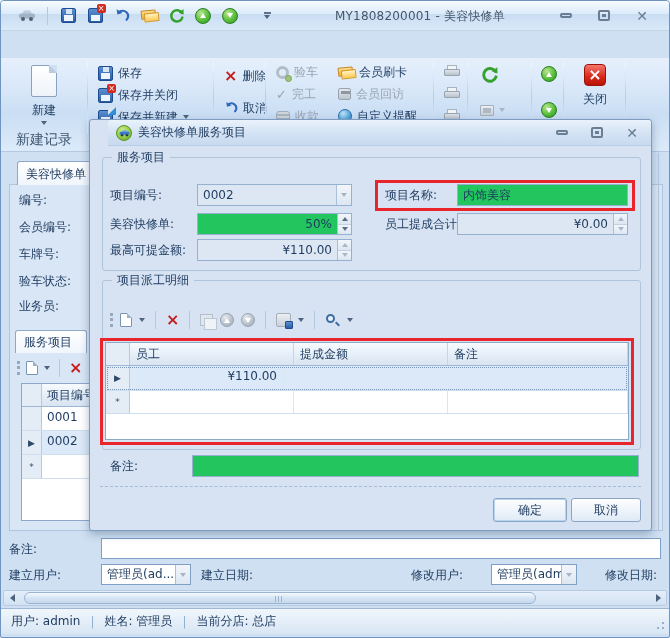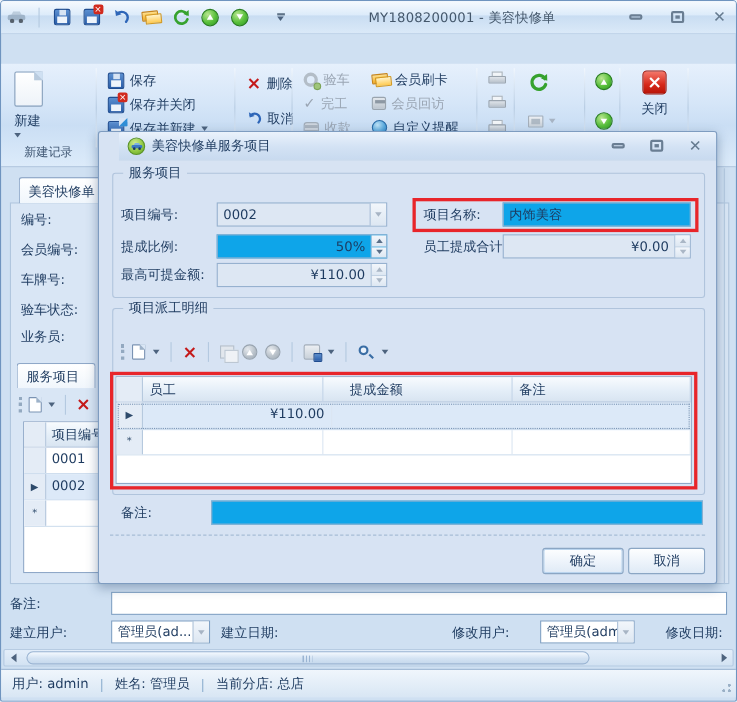--- a/index.html
+++ b/index.html
@@ -5,21 +5,21 @@
   html,body{margin:0;padding:0;background:#eef3f9;}
   *,*::before,*::after{box-sizing:border-box;}
   .window{position:relative;width:670px;height:638px;overflow:hidden;
     font-family:"DejaVu Sans","Liberation Sans",sans-serif;font-size:12px;color:#1d3a5f;
     background:#cfe0f2;border:1px solid #6f94bf;border-radius:4px 4px 2px 2px;}
   .abs{position:absolute;}
 
   
   .titlebar{left:0;top:0;right:0;height:30px;
     background:linear-gradient(#f6fafe,#dcebfa 44%,#c9ddf2 46%,#dae9f8);
-    border-bottom:1px solid #c2d5ea;display:flex;align-items:center;padding:0 4px;}
+    border-bottom:1px solid #c2d5ea;display:flex;align-items:center;padding:0 16px;}
   .qat{display:flex;align-items:center;gap:7px;}
   .vsep{width:1px;height:18px;background:#b4c9e0;margin:0 3px;}
   .qbtn{width:20px;height:20px;display:flex;align-items:center;justify-content:center;}
   .win-title{position:absolute;left:334px;top:7px;color:#44576b;letter-spacing:.2px;}
   .wbtns{margin-left:auto;display:flex;gap:16px;align-items:center;}
   .wglyph{color:#5f7388;display:flex;align-items:center;justify-content:center;width:22px;height:16px;}
   .g-min{width:12px;height:5px;border:2px solid #6a7e93;border-radius:2px;}
   .g-res{width:12px;height:11px;border:2px solid #6a7e93;border-radius:2px;position:relative;}
   .g-res::after{content:"";position:absolute;left:2px;top:2px;width:4px;height:3px;background:#6a7e93;}
   .g-x{font-size:14px;font-weight:bold;color:#667b90;}
@@ -34,24 +34,24 @@
   .tab{position:absolute;top:2px;height:25px;padding:4px 15px;}
   .tab.active{background:linear-gradient(#feffff,#eef5fc 60%,#e4eef9);border:1px solid #96b1cf;border-bottom:none;border-radius:3px 3px 0 0;}
   .rib-collapse{position:absolute;right:42px;top:10px;width:9px;height:9px;border-top:2px solid #7b8fa3;border-left:2px solid #7b8fa3;transform:rotate(45deg);}
 
   
   .ribbon{left:0;top:57px;right:0;height:93px;
     background:linear-gradient(#e6f0fc,#d6e6f8 38%,#cadef4 60%,#dcebfa);}
   .rsep{position:absolute;top:4px;width:1px;height:72px;background:linear-gradient(#f3f8fd,#b6cbe2,#f3f8fd);}
   .sbtn{position:absolute;display:flex;align-items:center;gap:5px;height:20px;padding:0 3px;border-radius:2px;white-space:nowrap;}
   .sbtn.dis{color:#9aa5b3;}
-  .bigbtn{position:absolute;left:12px;top:3px;width:62px;height:72px;display:flex;flex-direction:column;border-radius:3px;}
+  .bigbtn{position:absolute;left:12px;top:3px;width:62px;height:72px;display:flex;flex-direction:column;align-items:center;border-radius:3px;}
   .page-lg{width:26px;height:32px;background:linear-gradient(#ffffff,#eef3f9);border:1px solid #8aa2bd;border-radius:2px;position:relative;margin-top:4px;}
   .page-lg::after{content:"";position:absolute;right:-1px;top:-1px;border-style:solid;border-width:0 8px 8px 0;border-color:transparent #cfe0f2 #b9cbde transparent;}
-  .grp-label{position:absolute;top:73px;font-size:11px;color:#3f5672;text-align:center;}
+  .grp-label{position:absolute;top:73px;font-size:14px;color:#3f5672;text-align:center;}
 
   .floppy{width:15px;height:15px;background:linear-gradient(#5b8fd0,#2a5da8);border:1px solid #1f4c8f;border-radius:2px;position:relative;flex:0 0 auto;}
   .floppy::before{content:"";position:absolute;left:4px;top:0;width:6px;height:5px;background:#d7e4f4;}
   .floppy::after{content:"";position:absolute;left:2px;bottom:1px;width:9px;height:6px;background:#eef4fb;}
   .badge-x::before{content:"×";position:absolute;right:-4px;top:-5px;width:9px;height:9px;background:#d12a1e;border-radius:2px;
      color:#fff;font-size:8px;line-height:9px;text-align:center;z-index:2;left:auto;}
   .badge-a::before{content:"";position:absolute;right:-4px;top:-4px;left:auto;width:0;height:0;z-index:2;
      border-left:4px solid transparent;border-top:4px solid transparent;border-right:4px solid #2f8fd8;border-bottom:4px solid #2f8fd8;border-radius:1px;}
   .xglyph{color:#c41a1a;font-weight:bold;font-size:16px;line-height:14px;}
   .checkg{color:#9aa5b3;font-weight:bold;font-size:13px;}
@@ -129,21 +129,21 @@
   .dlg-title{height:26px;border-radius:3px 3px 0 0;background:linear-gradient(#eaf2fc,#d3e2f4 55%,#c8daef);
     border-bottom:1px solid #b9cfe8;display:flex;align-items:center;gap:6px;padding:0 8px;margin-left:18px;}
   .dlg-caricon{width:16px;height:16px;border-radius:50%;background:radial-gradient(circle at 40% 30%,#cdeb8f,#8dc63f 60%,#5f9e2a);
     border:1px solid #5a9328;display:flex;align-items:center;justify-content:center;}
   .dlg-btns{margin-left:auto;display:flex;gap:13px;align-items:center;}
   .groupbox{position:absolute;border:1px solid #b0c4dc;border-radius:3px;}
   .gb-label{position:absolute;top:-9px;left:9px;background:#d7e3f3;padding:0 5px;white-space:nowrap;}
   .flabel{position:absolute;height:22px;line-height:22px;white-space:nowrap;}
   .fld{position:absolute;height:22px;border:1px solid #96b1cf;display:flex;align-items:center;}
   .fld.ro{background:#dde7f3;}
-  .fld.wh{background:#0ea5e9;}
+  .fld.wh{background:#22c55e;}
   .fld .val{flex:1;padding:0 5px;white-space:nowrap;overflow:hidden;}
   .fld .val.r{text-align:right;}
   .combo-btn{width:15px;align-self:stretch;border-left:1px solid #aabfd8;background:linear-gradient(#f2f6fb,#dde7f2);
     display:flex;align-items:center;justify-content:center;}
   .spinbox{width:14px;align-self:stretch;display:flex;flex-direction:column;border-left:1px solid #aabfd8;}
   .sb-u,.sb-d{flex:1;background:linear-gradient(#f2f6fb,#dde7f2);display:flex;align-items:center;justify-content:center;}
   .sb-u{border-bottom:1px solid #c2d2e3;}
   .t-u{width:0;height:0;border-left:3px solid transparent;border-right:3px solid transparent;border-bottom:4px solid #5a6f88;}
   .t-d{width:0;height:0;border-left:3px solid transparent;border-right:3px solid transparent;border-top:4px solid #5a6f88;}
   .dim .t-u{border-bottom-color:#aab7c6;}
@@ -152,21 +152,21 @@
   .copyicon{width:13px;height:12px;background:#e2e7ed;border:1px solid #b3bfcc;position:relative;}
   .copyicon::after{content:"";position:absolute;left:3px;top:3px;width:13px;height:12px;background:#eff2f6;border:1px solid #bcc7d3;}
   .saveexp{width:15px;height:14px;background:linear-gradient(#eceff3,#c9d1d9);border:1px solid #a5afba;border-radius:2px;position:relative;}
   .saveexp::after{content:"";position:absolute;right:-3px;bottom:-3px;width:8px;height:8px;background:linear-gradient(#5b8fd0,#2a5da8);border:1px solid #1f4c8f;border-radius:1px;}
   .mag{width:15px;height:15px;position:relative;}
   .mag::before{content:"";position:absolute;left:1px;top:1px;width:9px;height:9px;border:2px solid #3a6ea5;border-radius:50%;background:#eaf2fb;}
   .mag::after{content:"";position:absolute;left:10px;top:10px;width:5px;height:2px;background:#3a6ea5;transform:rotate(45deg);}
   .dgrid{position:absolute;left:15px;top:222px;width:524px;height:98px;background:#fff;border:1px solid #8fa8c8;}
   .dg-h{display:flex;height:23px;background:linear-gradient(#f8fbfe,#e4eef8 55%,#d8e4f1);border-bottom:1px solid #9db6d4;}
   .dg-sel{width:24px;border-right:1px solid #b6c9de;background:#e4ecf6;display:flex;align-items:center;justify-content:center;font-size:9px;color:#2d4a6b;}
-  .dg-c1{width:164px;}.dg-c2{width:154px;margin-left:18px;}.dg-c3{flex:1;}
+  .dg-c1{width:164px;}.dg-c2{width:154px;}.dg-c3{flex:1;}
   .dg-cell{padding:3px 6px;border-right:1px solid #c3d5e8;white-space:nowrap;overflow:hidden;}
   .dg-cell.r{text-align:right;}
   .dg-row{display:flex;height:25px;border-bottom:1px solid #cfdeee;}
   .dg-row.sel{background:#dce9f8;outline:1px dotted #7a95b5;outline-offset:-2px;}
   .dg-row .dg-cell{border-right:1px solid #dbe6f2;}
   .annot{position:absolute;border:3px solid #e8252a;z-index:40;pointer-events:none;}
   .dbtn{position:absolute;height:24px;border:1px solid #8ba6c4;border-radius:3px;
     background:linear-gradient(#fdfeff,#eef4fb 50%,#dfeaf6);display:flex;align-items:center;justify-content:center;}
   .dbtn.def{box-shadow:inset 0 0 0 1px #b9d4ee;}
   .dash-sep{position:absolute;left:10px;right:10px;border-top:1px dashed #a7bdd6;}
@@ -459,21 +459,21 @@
       <span class="combo-btn">
           <span class="dd gray"></span>
         </span>
     </div>
     <div class="flabel" style="left:295px;top:64px">项目名称:</div>
     <div class="fld wh" style="left:367px;top:64px;width:171px">
       <span class="val">内饰美容</span>
     </div>
     <div class="annot" style="left:285px;top:60px;width:260px;height:31px"></div>
 
-    <div class="flabel" style="left:20px;top:93px">提成比例:</div>
+    <div class="flabel" style="left:20px;top:93px">美容快修单:</div>
     <div class="fld wh" style="left:107px;top:93px;width:155px">
       <span class="val r">50%</span>
       <span class="spinbox">
           <span class="sb-u">
             <span class="t-u"></span>
           </span>
           <span class="sb-d">
             <span class="t-d"></span>
           </span>
         </span>

